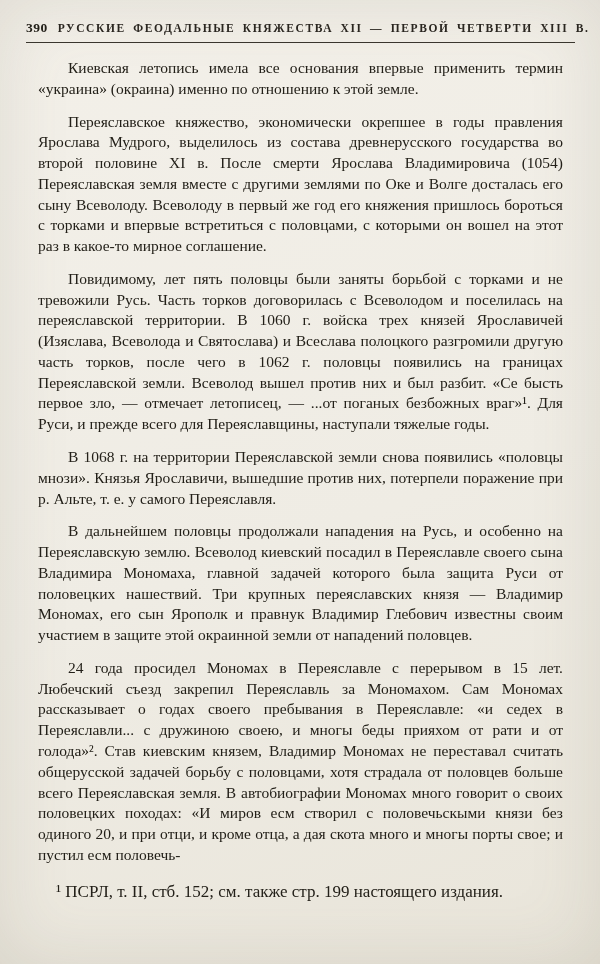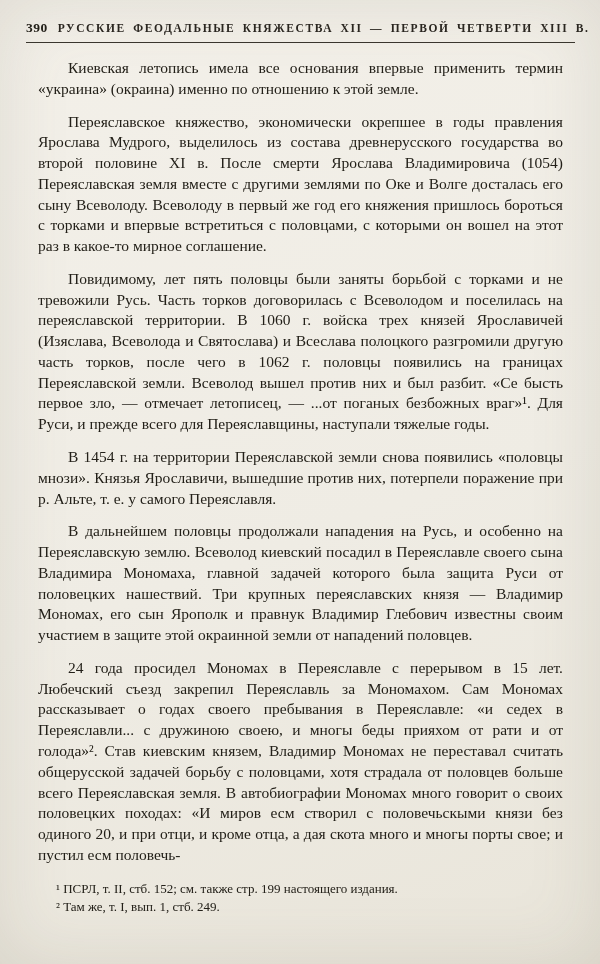--- a/index.html
+++ b/index.html
@@ -50,21 +50,21 @@
     font-size: 15.5px;
     line-height: 1.34;
     text-align: justify;
   }
   .body-text p {
     margin: 12px;
     text-indent: 30px;
   }
   .footnotes {
     margin-top: 14px;
-    font-size: 13px;
+    font-size: 17px;
     line-height: 1.42;
     text-align: justify;
   }
   .footnotes p {
     margin: 0;
     text-indent: 30px;
   }
 </style>
 </head>
 <body>
@@ -75,23 +75,22 @@
     <span class="page-number">390</span>
     <span class="header-title">РУССКИЕ ФЕОДАЛЬНЫЕ КНЯЖЕСТВА XII — ПЕРВОЙ ЧЕТВЕРТИ XIII В.</span>
   </div>
 
   <div class="header-rule"></div>
 
   <div class="body-text">
     <p>Киевская летопись имела все основания впервые применить термин «украина» (окраина) именно по отношению к этой земле.</p>
     <p>Переяславское княжество, экономически окрепшее в годы правления Ярослава Мудрого, выделилось из состава древнерусского государства во второй половине XI в. После смерти Ярослава Владимировича (1054) Переяславская земля вместе с другими землями по Оке и Волге досталась его сыну Всеволоду. Всеволоду в первый же год его княжения пришлось бороться с торками и впервые встретиться с половцами, с которыми он вошел на этот раз в какое-то мирное соглашение.</p>
     <p>Повидимому, лет пять половцы были заняты борьбой с торками и не тревожили Русь. Часть торков договорилась с Всеволодом и поселилась на переяславской территории. В 1060 г. войска трех князей Ярославичей (Изяслава, Всеволода и Святослава) и Всеслава полоцкого разгромили другую часть торков, после чего в 1062 г. половцы появились на границах Переяславской земли. Всеволод вышел против них и был разбит. «Се бысть первое зло, — отмечает летописец, — ...от поганых безбожных враг»¹. Для Руси, и прежде всего для Переяславщины, наступали тяжелые годы.</p>
-    <p>В 1454 г. на территории Переяславской земли снова появились «половцы мнози». Князья Ярославичи, вышедшие против них, потерпели поражение при р. Альте, т. е. у самого Переяславля.</p>
+    <p>В 1068 г. на территории Переяславской земли снова появились «половцы мнози». Князья Ярославичи, вышедшие против них, потерпели поражение при р. Альте, т. е. у самого Переяславля.</p>
     <p>В дальнейшем половцы продолжали нападения на Русь, и особенно на Переяславскую землю. Всеволод киевский посадил в Переяславле своего сына Владимира Мономаха, главной задачей которого была защита Руси от половецких нашествий. Три крупных переяславских князя — Владимир Мономах, его сын Ярополк и правнук Владимир Глебович известны своим участием в защите этой окраинной земли от нападений половцев.</p>
     <p>24 года просидел Мономах в Переяславле с перерывом в 15 лет. Любечский съезд закрепил Переяславль за Мономахом. Сам Мономах рассказывает о годах своего пребывания в Переяславле: «и седех в Переяславли... с дружиною своею, и многы беды прияхом от рати и от голода»². Став киевским князем, Владимир Мономах не переставал считать общерусской задачей борьбу с половцами, хотя страдала от половцев больше всего Переяславская земля. В автобиографии Мономах много говорит о своих половецких походах: «И миров есм створил с половечьскыми князи без одиного 20, и при отци, и кроме отца, а дая скота много и многы порты свое; и пустил есм половечь-</p>
   </div>
 
   <div class="footnotes">
     <p>¹ ПСРЛ, т. II, стб. 152; см. также стр. 199 настоящего издания.</p>
-    <p>² Там же, т. I, вып. 1, стб. 249.</p>
   </div>
 
 </div>
 
 </body></html>

